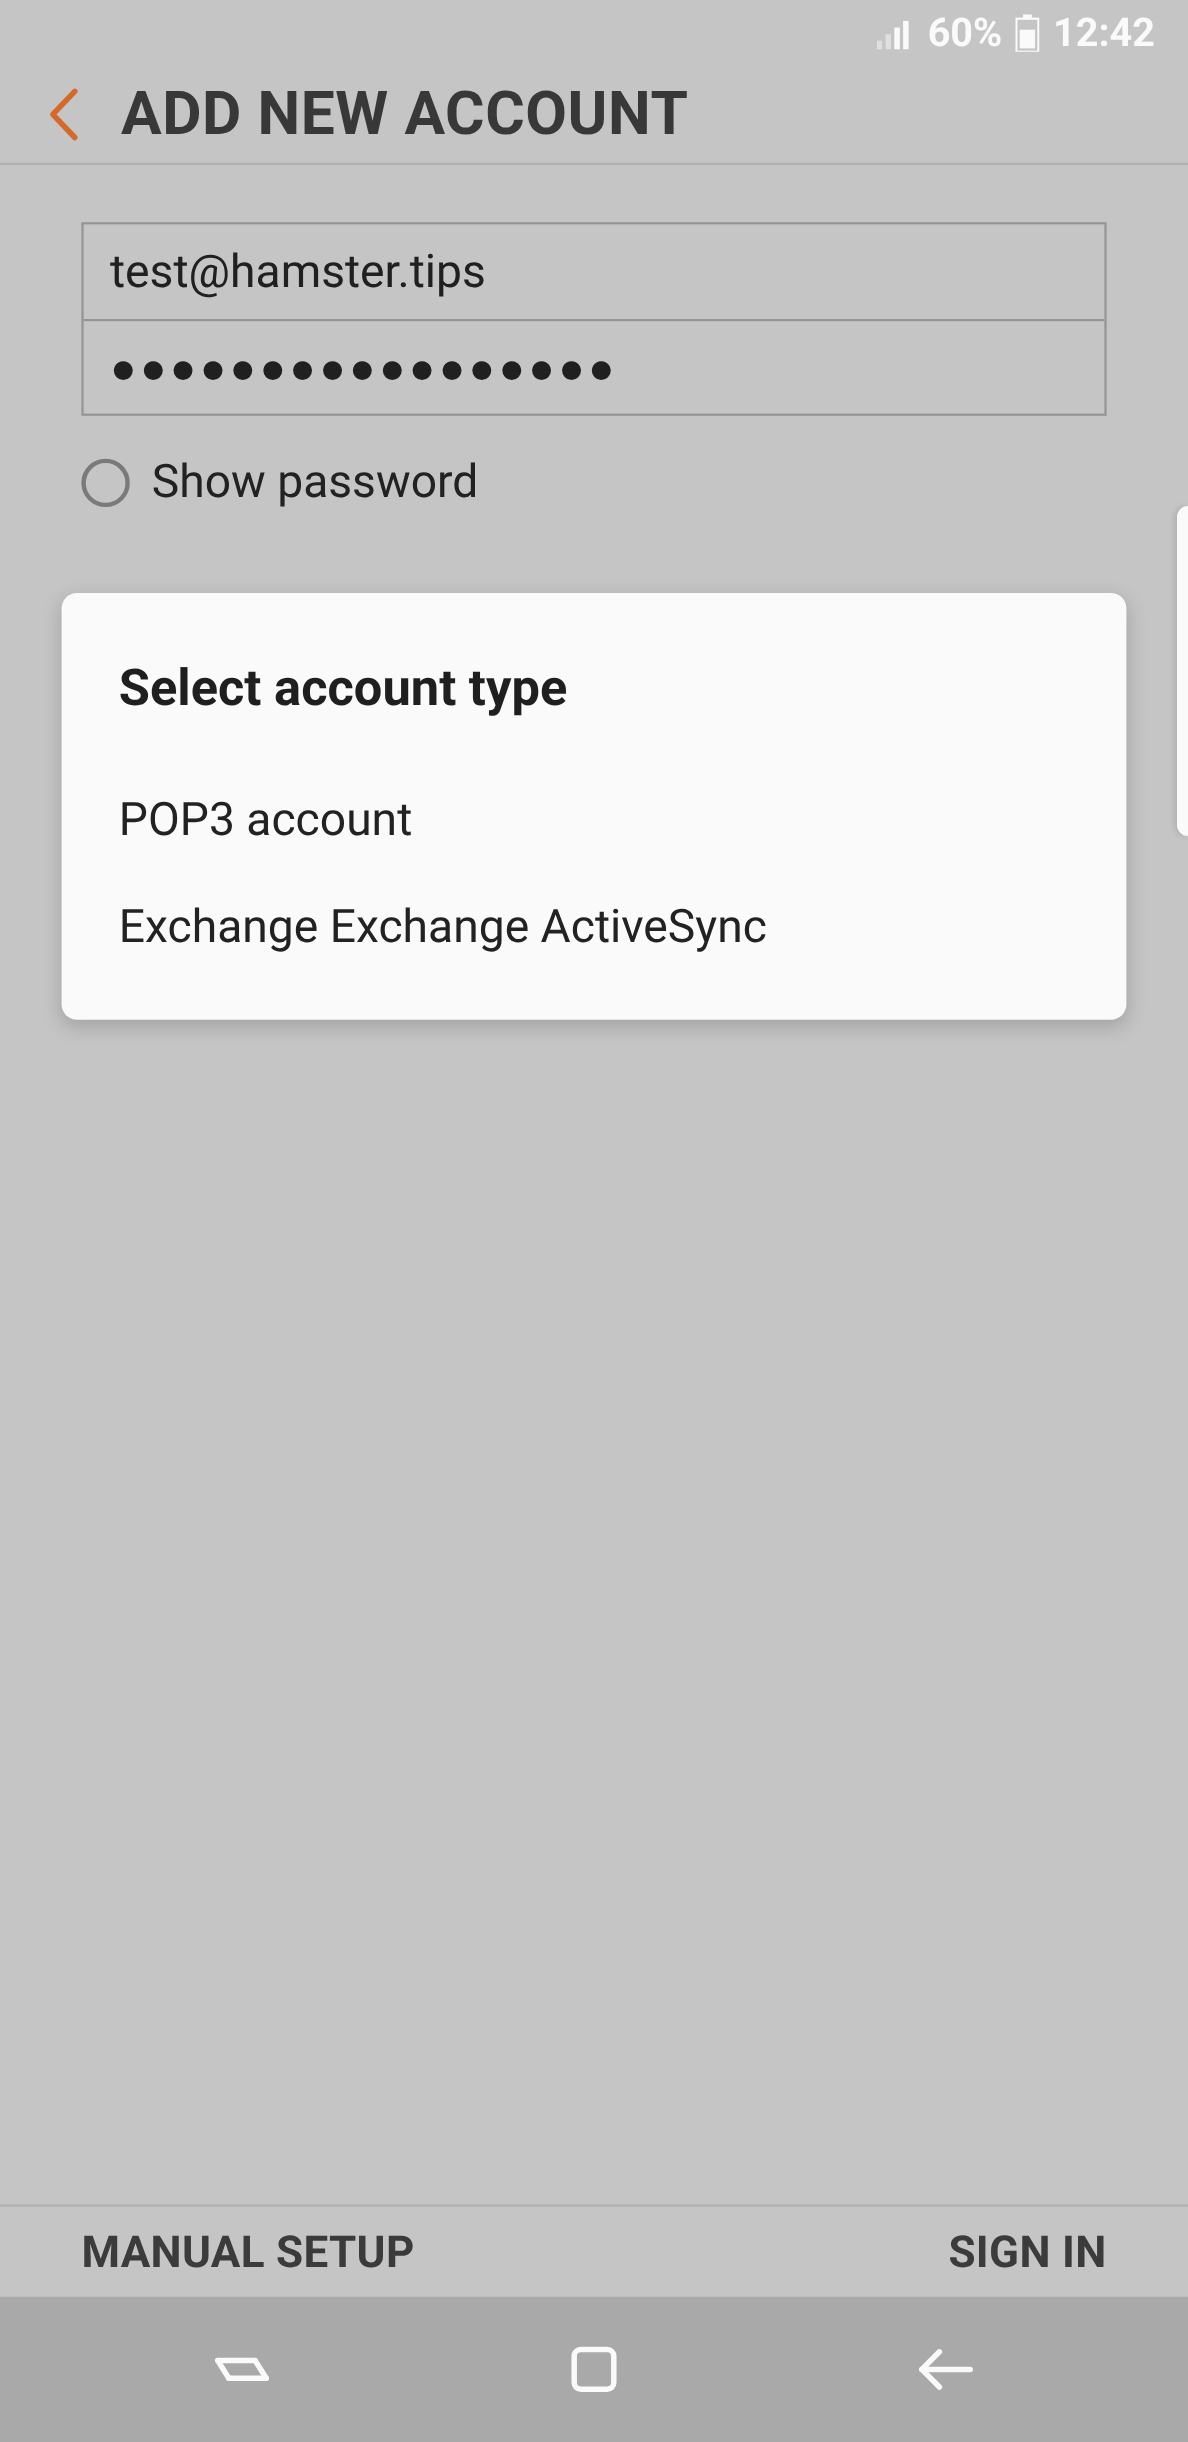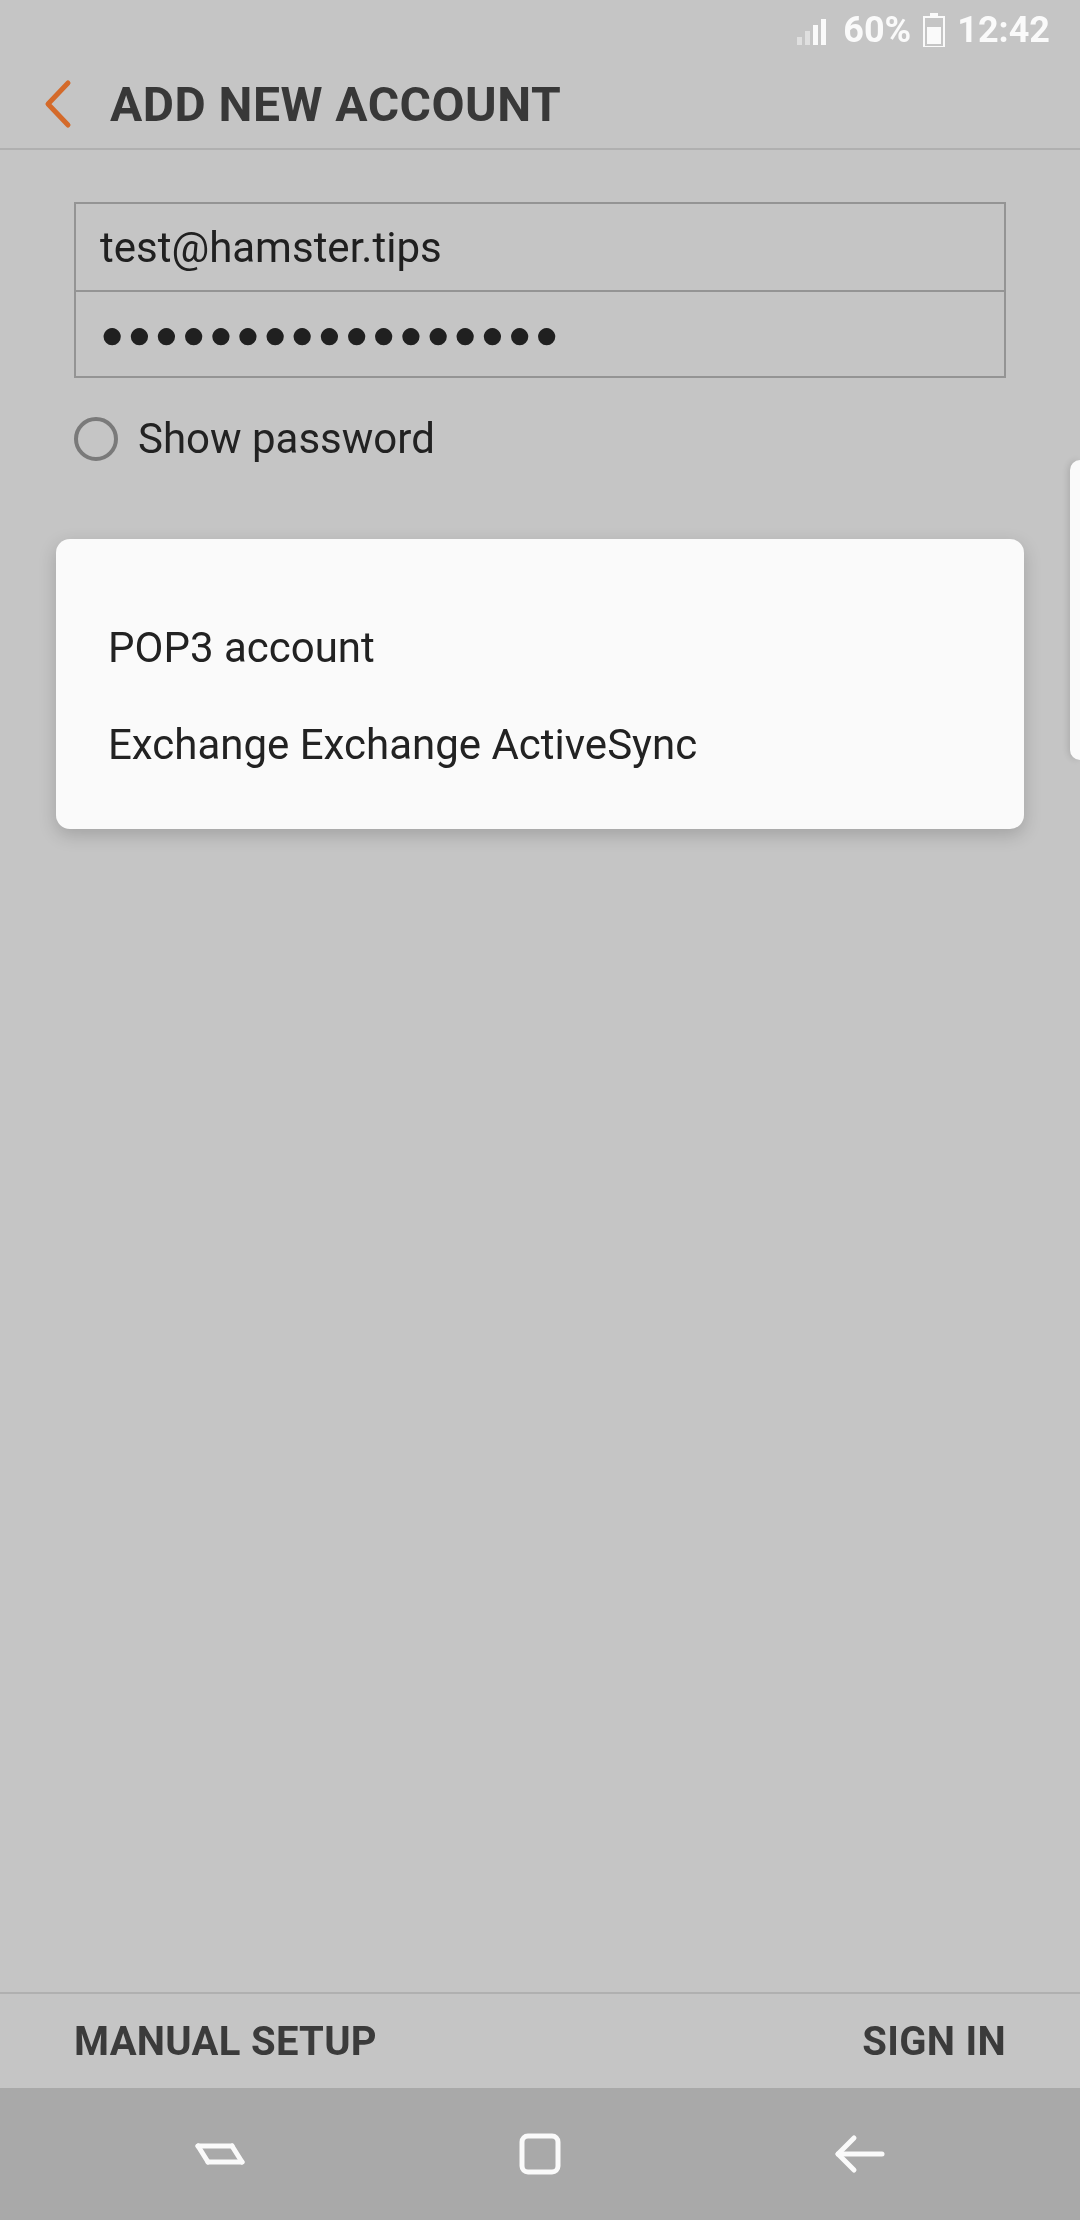--- a/index.html
+++ b/index.html
@@ -41,21 +41,21 @@
       border-bottom: 2px solid #b0b0b0;
     }
     .back-arrow {
       color: #d46a2a;
       margin-right: 36px;
       display: flex;
       align-items: center;
       justify-content: center;
     }
     .header-title {
-      font-size: 48px;
+      font-size: 55px;
       font-weight: 700;
       color: #383838;
       letter-spacing: 0.5px;
       text-align: center;
     }
     
     .main {
       padding: 52px 74px 0 74px;
     }
     .input-box {
@@ -131,21 +131,21 @@
       border-top-left-radius: 10px;
       border-bottom-left-radius: 10px;
       box-shadow: -2px 0 6px rgba(0,0,0,0.12);
     }
     
     .bottom-bar {
       position: absolute;
       bottom: 132px;
       left: 0;
       right: 0;
-      height: 96px;
+      height: 84px;
       border-top: 2px solid #b0b0b0;
       display: flex;
       align-items: center;
       justify-content: space-between;
       padding: 0 74px;
     }
     .bottom-btn {
       font-size: 40px;
       font-weight: 700;
       color: #3b3b3b;
@@ -215,20 +215,21 @@
       <span class="password-dots">●●●●●●●●●●●●●●●●●</span>
     </div>
   </div>
 
   <div class="show-password-row">
     <div class="checkbox"></div>
     <div class="show-password-label">Show password</div>
   </div>
 
   <div class="dialog-card">
+    <div class="dialog-title">Select account type</div>
     <div class="dialog-option">POP3 account</div>
     <div class="dialog-option">Exchange Exchange ActiveSync</div>
   </div>
 </div>
 
 <div class="scroll-hint"></div>
 
 <div class="bottom-bar">
   <div class="bottom-btn">MANUAL SETUP</div>
   <div class="bottom-btn">SIGN IN</div>

